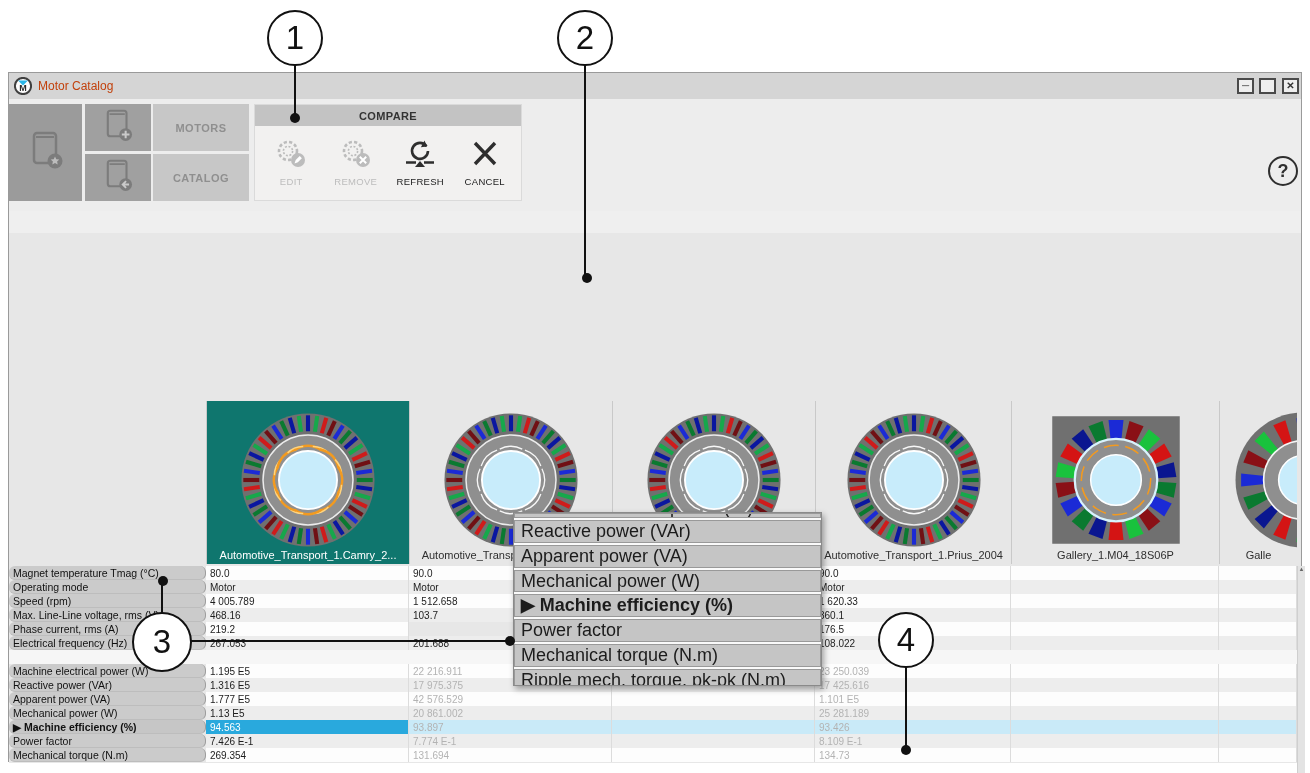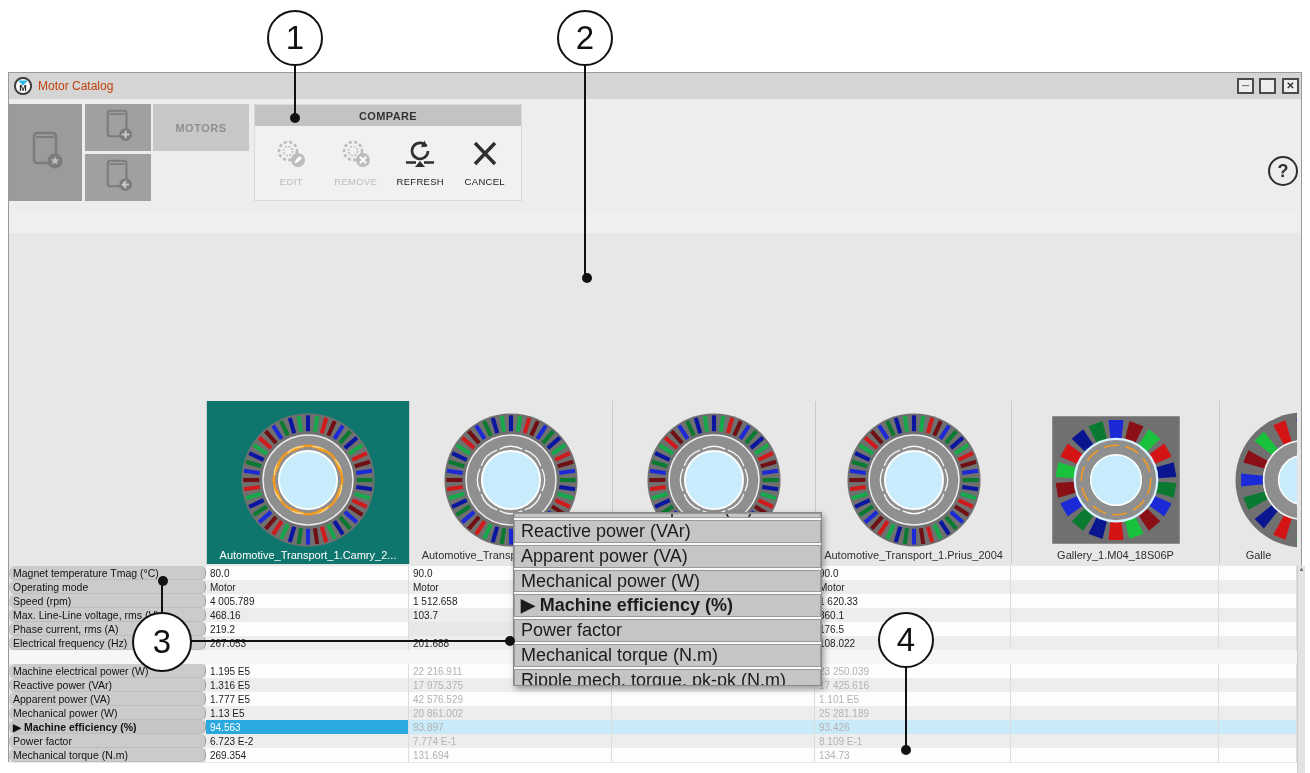--- a/index.html
+++ b/index.html
@@ -124,20 +124,21 @@
       <span>
         <svg width="34" height="38" viewBox="0 0 40 44">
           <rect x="8" y="4" width="22" height="30" rx="3" fill="none" stroke="#7c7c7c" stroke-width="2.5"></rect>
           <line x1="10" y1="8" x2="28" y2="8" stroke="#7c7c7c" stroke-width="2"></line>
           <circle cx="29" cy="32" r="7.5" fill="#7c7c7c"></circle>
           <path d="M33 32h-7 M29.5 28l-4 4 4 4" stroke="#c9c9c9" stroke-width="2.2" fill="none"></path>
         </svg>
       </span>
     </div>
     <div class="softlabel" style="left:144px;top:5px;width:96px;height:47px;">MOTORS</div>
+    <div class="softlabel" style="left:144px;top:55px;width:96px;height:47px;">CATALOG</div>
 
     <div id="comparegrp">
       <div id="comparehdr">COMPARE</div>
       <div id="comparebody">
         <div class="cmpbtn disabled">
           <span>
             <svg width="36" height="32" viewBox="0 0 36 32">
               <circle cx="15" cy="13" r="9" fill="none" stroke="currentColor" stroke-width="2.6" stroke-dasharray="3.2 2.2"></circle>
               <circle cx="15" cy="13" r="4.6" fill="none" stroke="currentColor" stroke-width="1.6" stroke-dasharray="2 1.6"></circle>
               <circle cx="25" cy="22" r="7" fill="currentColor"></circle>
@@ -580,21 +581,21 @@
           <div class="lc selrow">▶ Machine efficiency (%)</div>
           <div class="vc selstrong" style="width: 203px;">94.563</div>
           <div class="vc sellight muted" style="width: 203px;">93.897</div>
           <div class="vc sellight muted" style="width: 203px;"></div>
           <div class="vc sellight muted" style="width: 196px;">93.426</div>
           <div class="vc sellight muted" style="width: 208px;"></div>
           <div class="vc sellight muted" style="width: 78px;"></div>
         </div>
         <div class="trow">
           <div class="lc">Power factor</div>
-          <div class="vc shade" style="width: 203px;">6.723 E-2</div>
+          <div class="vc shade" style="width: 203px;">7.426 E-1</div>
           <div class="vc shade muted" style="width: 203px;">7.774 E-1</div>
           <div class="vc shade muted" style="width: 203px;"></div>
           <div class="vc shade muted" style="width: 196px;">8.109 E-1</div>
           <div class="vc shade muted" style="width: 208px;"></div>
           <div class="vc shade muted" style="width: 78px;"></div>
         </div>
         <div class="trow">
           <div class="lc">Mechanical torque (N.m)</div>
           <div class="vc white" style="width: 203px;">269.354</div>
           <div class="vc white muted" style="width: 203px;">131.694</div>

